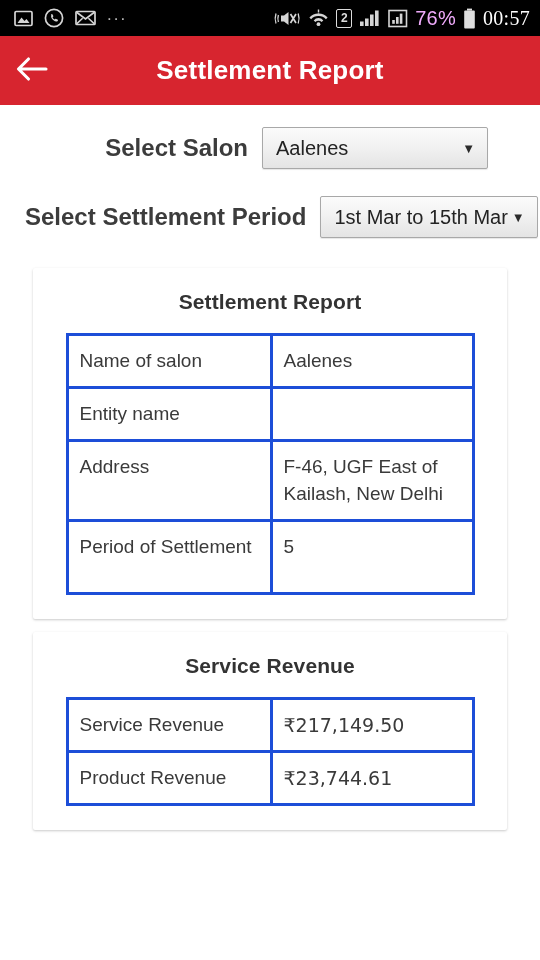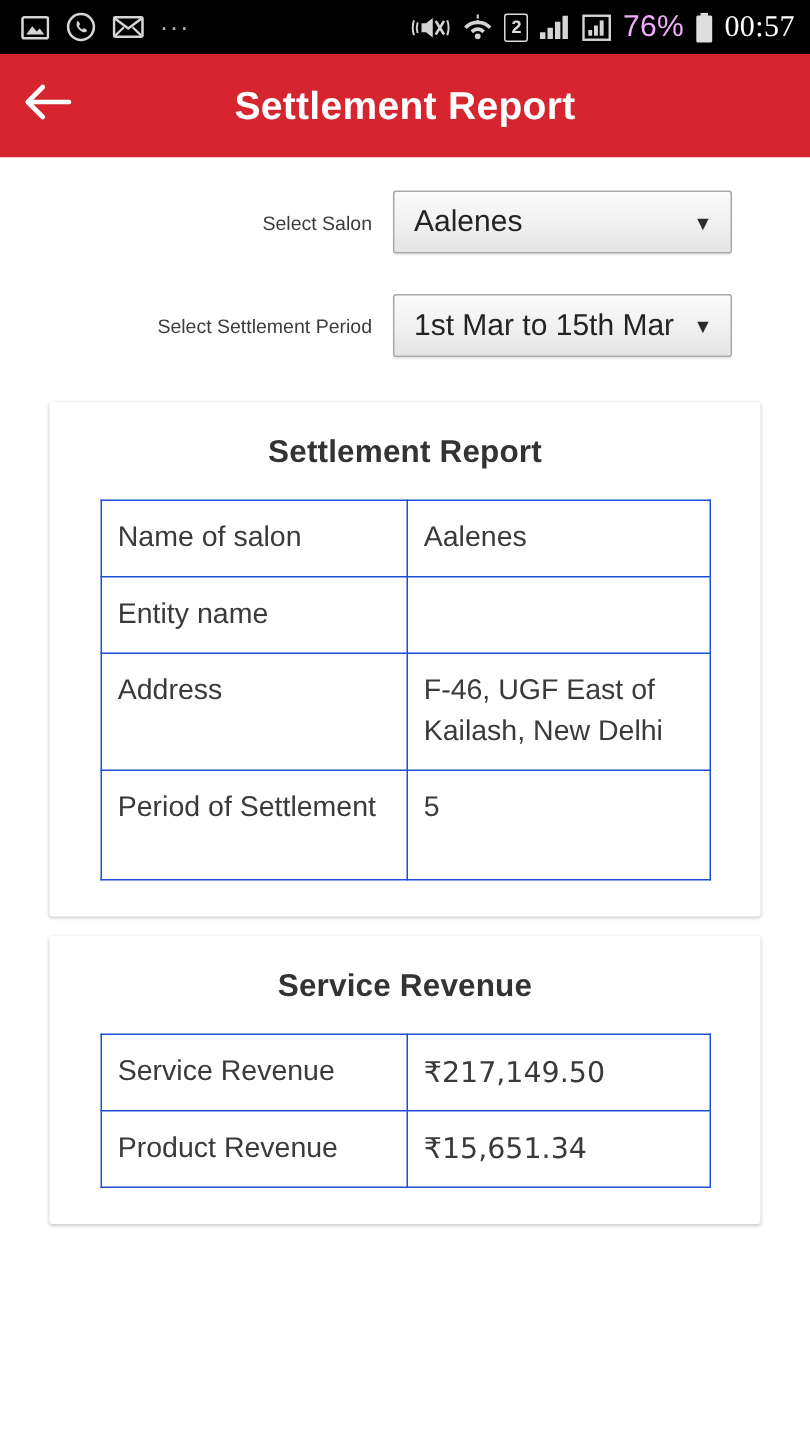--- a/index.html
+++ b/index.html
@@ -119,24 +119,25 @@
     display: flex;
     align-items: center;
     padding: 0 52px 0 14px;
   }
   .form-row.salon   { margin-top: 22px; }
   .form-row.period  { margin-top: 27px; padding-left: 25px; }
 
   .form-label {
     flex: 1;
     text-align: right;
-    font-size: 13px;
+    font-size: 24px;
     color: #3c3c3c;
     padding-right: 14px;
     white-space: nowrap;
+    font-weight: bold;
   }
 
   .dropdown {
     width: 226px;
     height: 42px;
     border: 1px solid #a8a8a8;
     border-radius: 2px;
     background: linear-gradient(to bottom, #fbfbfb 0%, #f2f2f2 45%, #e4e4e4 100%);
     display: flex;
     align-items: center;
@@ -178,21 +179,21 @@
   }
 
   
   .report-table {
     width: 406px;
     margin: 0 auto;
     border-collapse: collapse;
     table-layout: fixed;
   }
   .report-table td {
-    border: 1px solid #1d4ed8;
+    border: 3px solid #1d4ed8;
     font-size: 19px;
     color: #3a3a3a;
     padding: 12px 10px 12px 11px;
     vertical-align: top;
     line-height: 1.38;
     word-wrap: break-word;
   }
   .report-table td.key   { width: 204px; }
   .report-table td.value { width: 202px; }
   .report-table tr.tall td { height: 73px; }
@@ -327,19 +328,19 @@
   <div class="card second">
     <div class="card-title">Service Revenue</div>
     <table class="report-table">
       <tbody>
         <tr>
           <td class="key">Service Revenue</td>
           <td class="value rupee">₹217,149.50</td>
         </tr>
         <tr>
           <td class="key">Product Revenue</td>
-          <td class="value rupee">₹15,651.34</td>
+          <td class="value rupee">₹23,744.61</td>
         </tr>
       </tbody>
     </table>
   </div>
 
 </div>
 
 </body></html>

